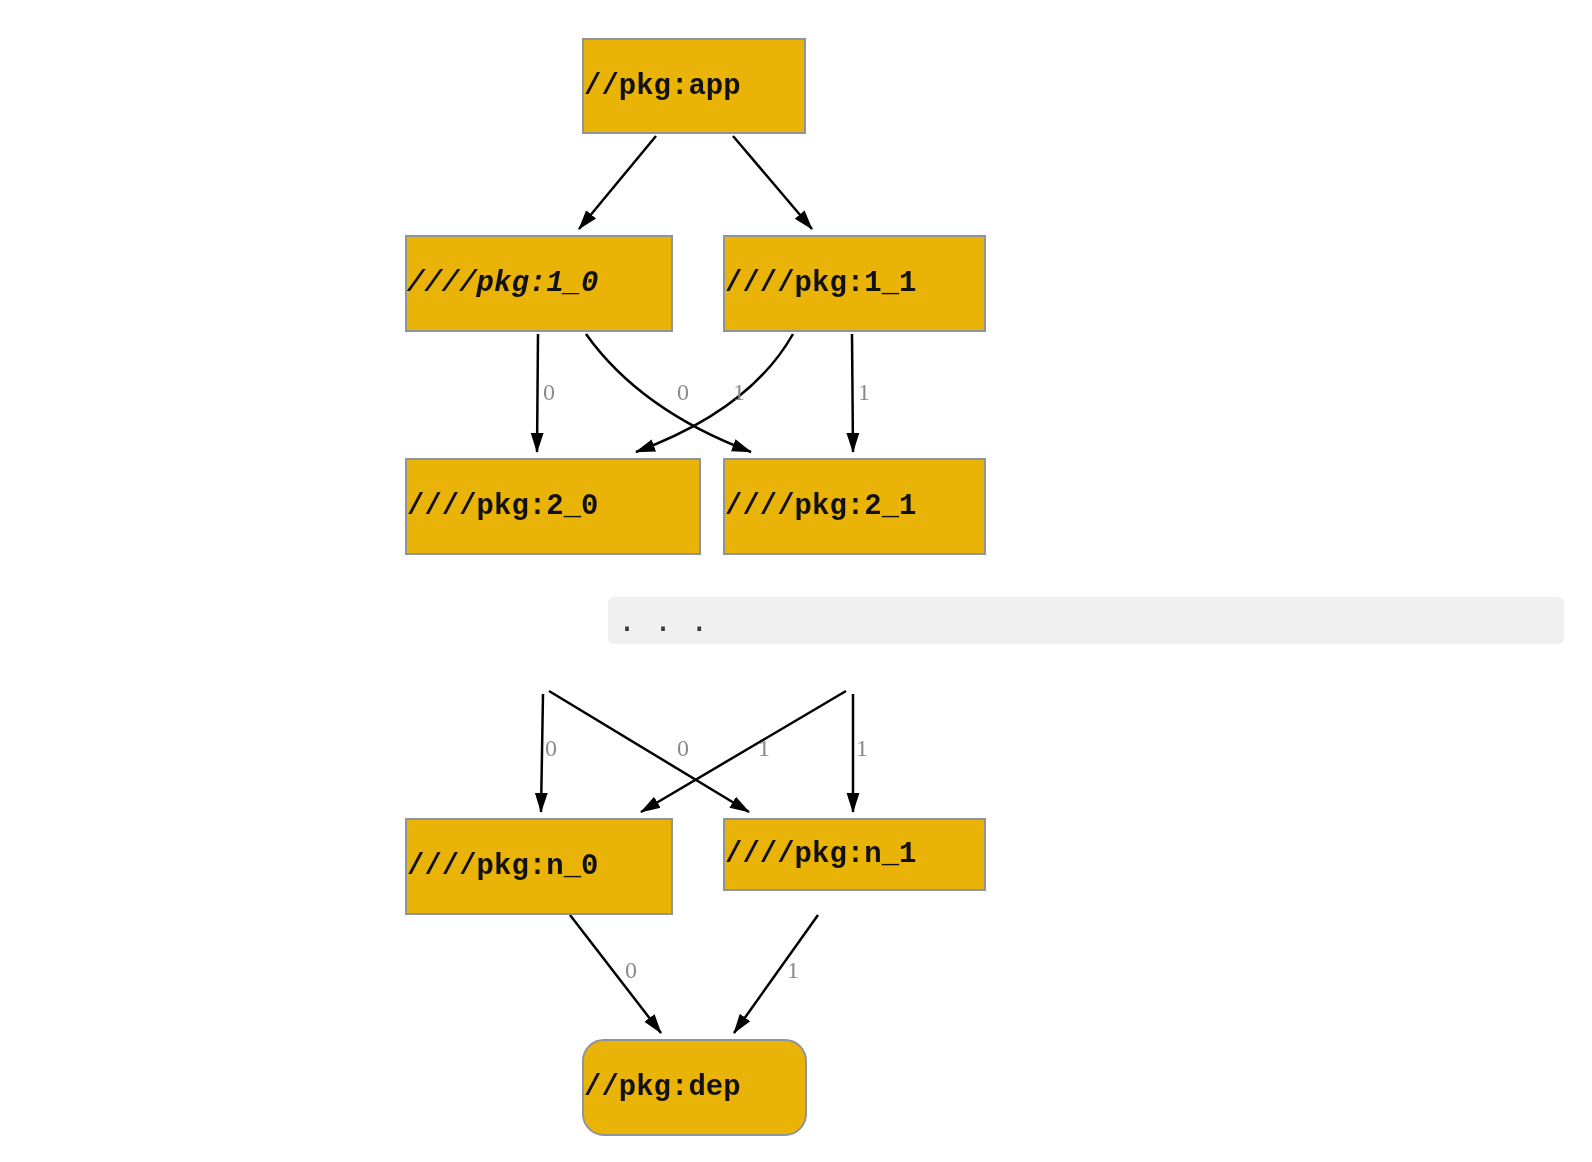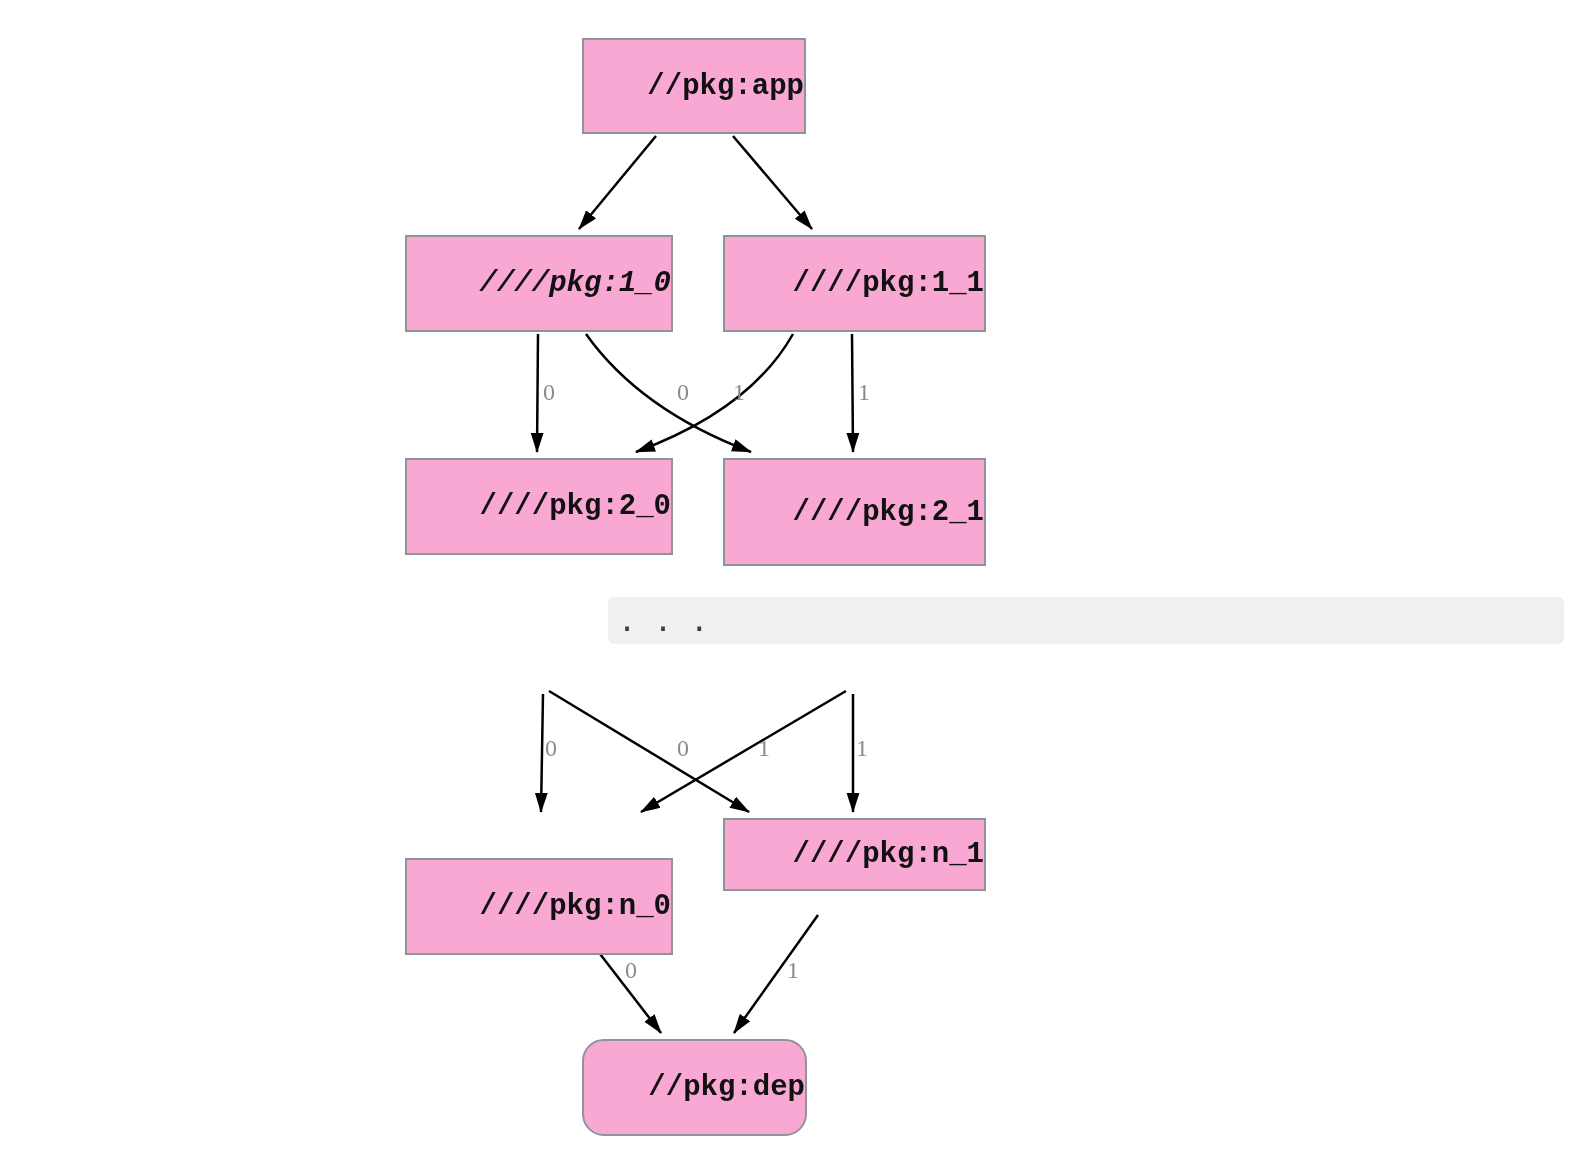--- a/index.html
+++ b/index.html
@@ -18,25 +18,25 @@
   #edge-layer {
     position: absolute;
     left: 0;
     top: 0;
     width: 1592px;
     height: 1162px;
   }
   .graph-node {
     position: absolute;
     box-sizing: border-box;
-    background: #f9a8d4;
+    background: #eab308;
     border: 2px solid #8d959a;
     display: flex;
     align-items: center;
-    justify-content: flex-end;
+    justify-content: flex-start;
     font-family: "Liberation Mono", monospace;
     font-weight: bold;
     font-size: 29px;
     color: #111111;
     white-space: nowrap;
   }
   .edge-path {
     fill: none;
     stroke: #000000;
     stroke-width: 2.5;
@@ -108,27 +108,27 @@
   <div id="node-layer">
       <div class="graph-node" style="left: 582px; top: 38px; width: 224px; height: 96px;">
         <span>//pkg:app</span>
       </div>
       <div class="graph-node" style="left: 405px; top: 235px; width: 268px; height: 97px; font-style: italic;">
         <span>////pkg:1_0</span>
       </div>
       <div class="graph-node" style="left: 723px; top: 235px; width: 263px; height: 97px;">
         <span>////pkg:1_1</span>
       </div>
-      <div class="graph-node" style="left: 405px; top: 458px; width: 268px; height: 97px;">
+      <div class="graph-node" style="left: 405px; top: 458px; width: 296px; height: 97px;">
         <span>////pkg:2_0</span>
       </div>
-      <div class="graph-node" style="left: 723px; top: 458px; width: 263px; height: 108px;">
+      <div class="graph-node" style="left: 723px; top: 458px; width: 263px; height: 97px;">
         <span>////pkg:2_1</span>
       </div>
-      <div class="graph-node" style="left: 405px; top: 858px; width: 268px; height: 97px;">
+      <div class="graph-node" style="left: 405px; top: 818px; width: 268px; height: 97px;">
         <span>////pkg:n_0</span>
       </div>
       <div class="graph-node" style="left: 723px; top: 818px; width: 263px; height: 73px;">
         <span>////pkg:n_1</span>
       </div>
       <div class="graph-node" style="left: 582px; top: 1039px; width: 225px; height: 97px; border-radius: 22px;">
         <span>//pkg:dep</span>
       </div>
     </div>
 

